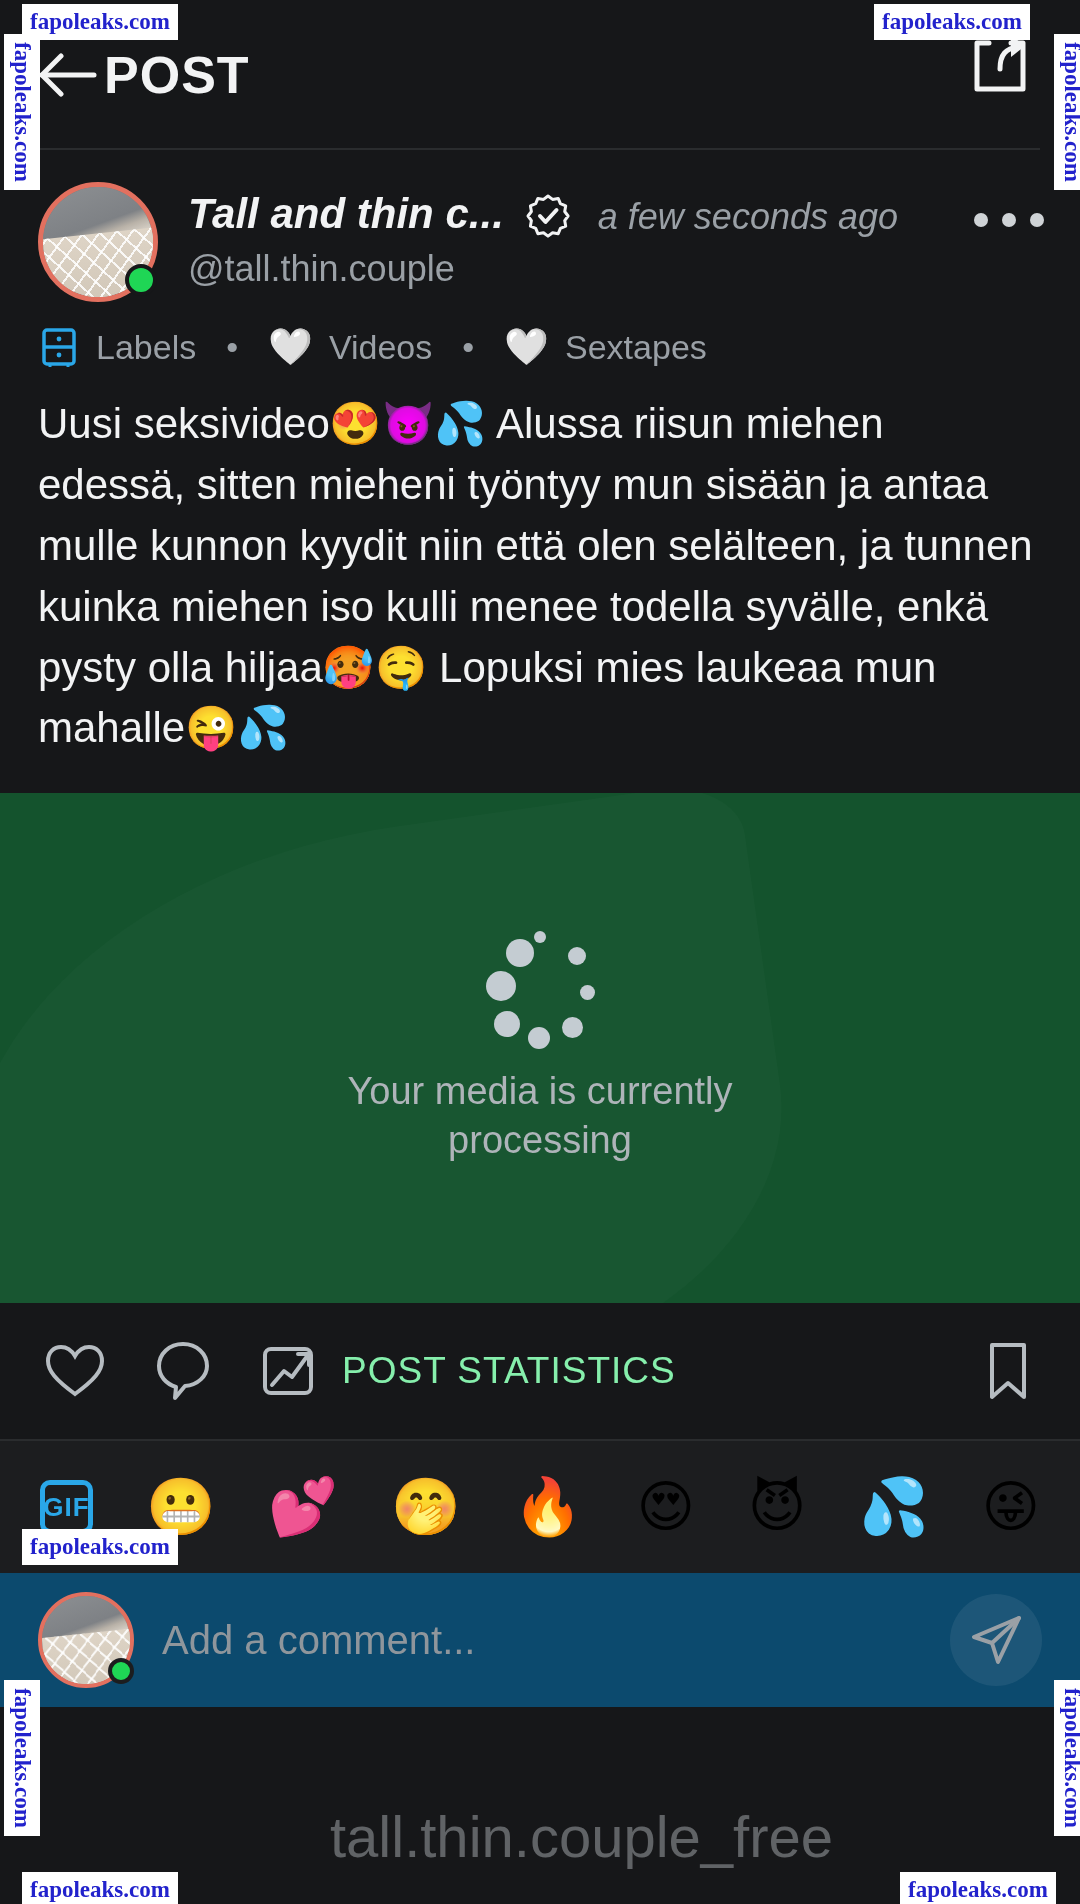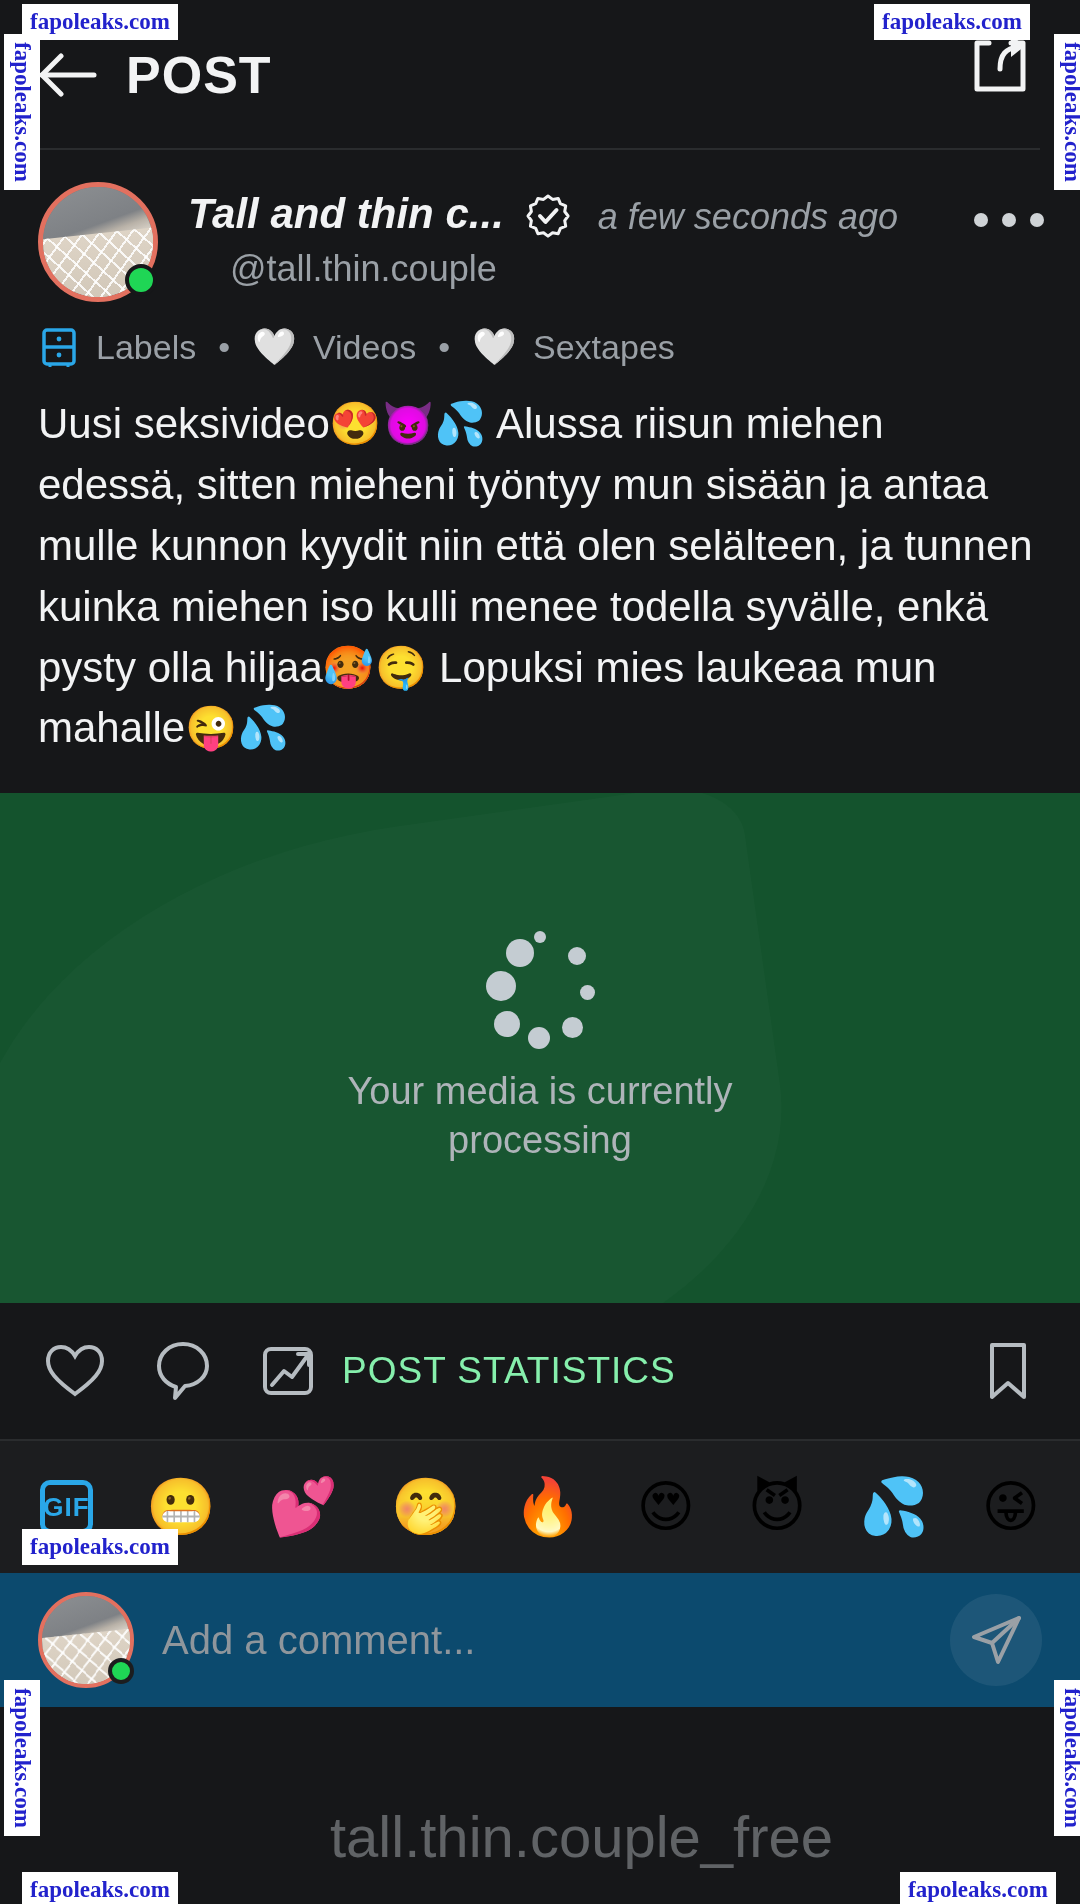--- a/index.html
+++ b/index.html
@@ -32,21 +32,20 @@
   .back-btn {
     width: 72px; height: 72px;
     display: flex; align-items: center; justify-content: center;
     cursor: pointer;
   }
   .post-title {
     font-size: 52px;
     font-weight: bold;
     color: #f2f3f4;
     letter-spacing: 1px;
-    margin-left: 22px;
   }
   .share-btn {
     position: absolute;
     right: 42px; top: 26px;
     width: 76px; height: 76px;
     display: flex; align-items: center; justify-content: center;
     cursor: pointer;
   }
   .header-divider {
     position: absolute;
@@ -122,31 +121,30 @@
   .more-btn i {
     width: 14px; height: 14px;
     border-radius: 50%;
     background: #cfd3d6;
     display: block;
   }
   .author-handle {
     font-size: 36px;
     color: #9aa0a6;
     margin-top: 10px;
-    margin-left: 42px;
   }
 
   
   .labels-row {
     display: flex;
     align-items: center;
     padding: 24px 38px 0 38px;
     font-size: 34px;
     color: #9aa0a6;
-    gap: 4px;
+    gap: 12px;
   }
   .label-chip { display: flex; align-items: center; cursor: pointer; }
   .label-chip .lbl { margin-left: 16px; }
   .label-sep { margin: 0 18px; color: #9aa0a6; font-size: 34px; }
   .emoji { font-family: "DejaVu Sans", sans-serif; }
 
   
   .post-text {
     padding: 26px 38px 34px 38px;
     font-size: 42px;

